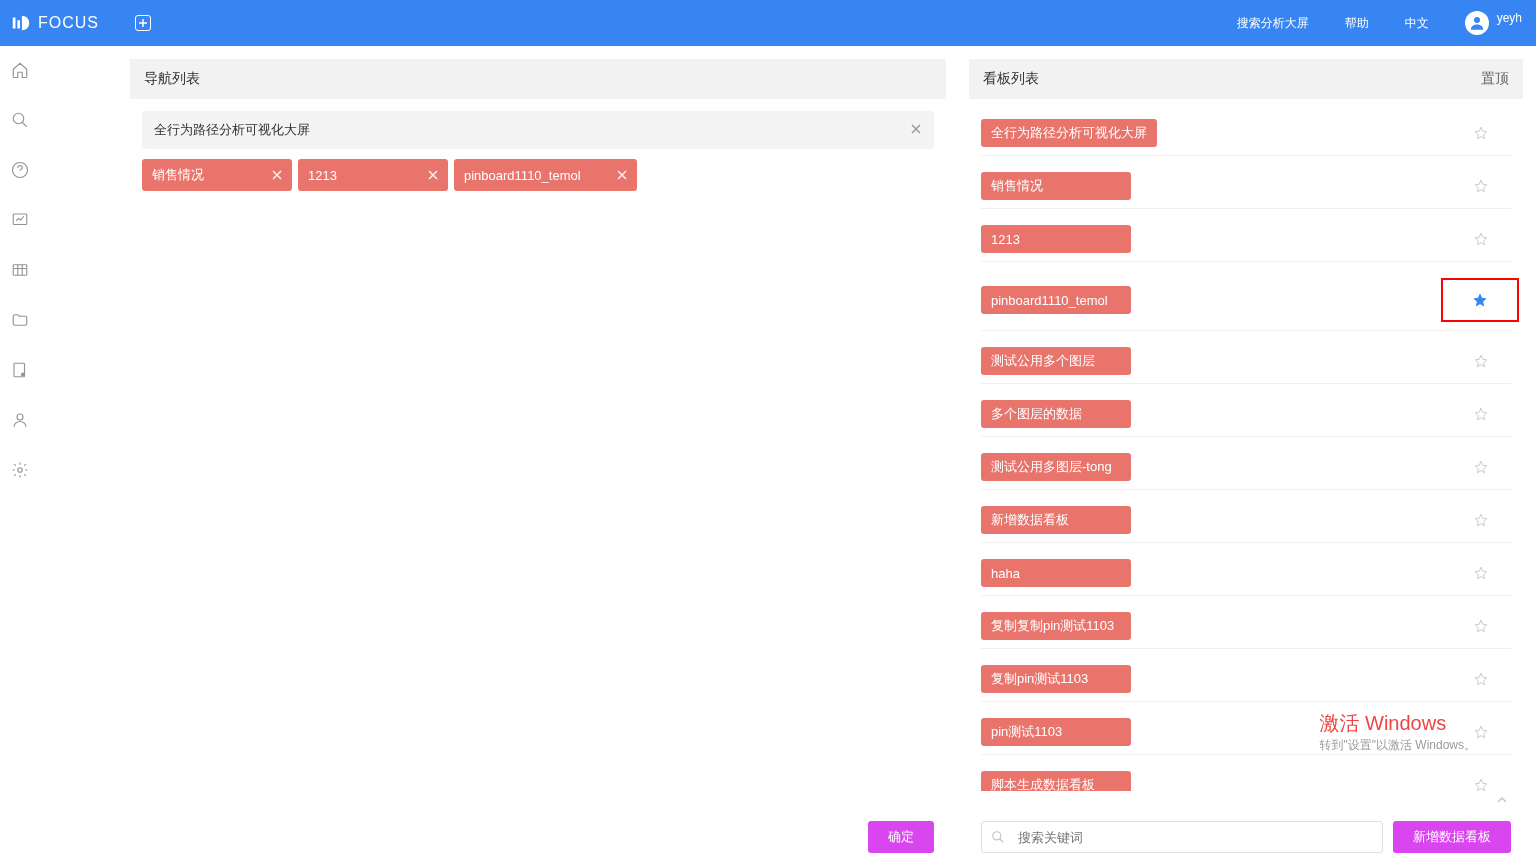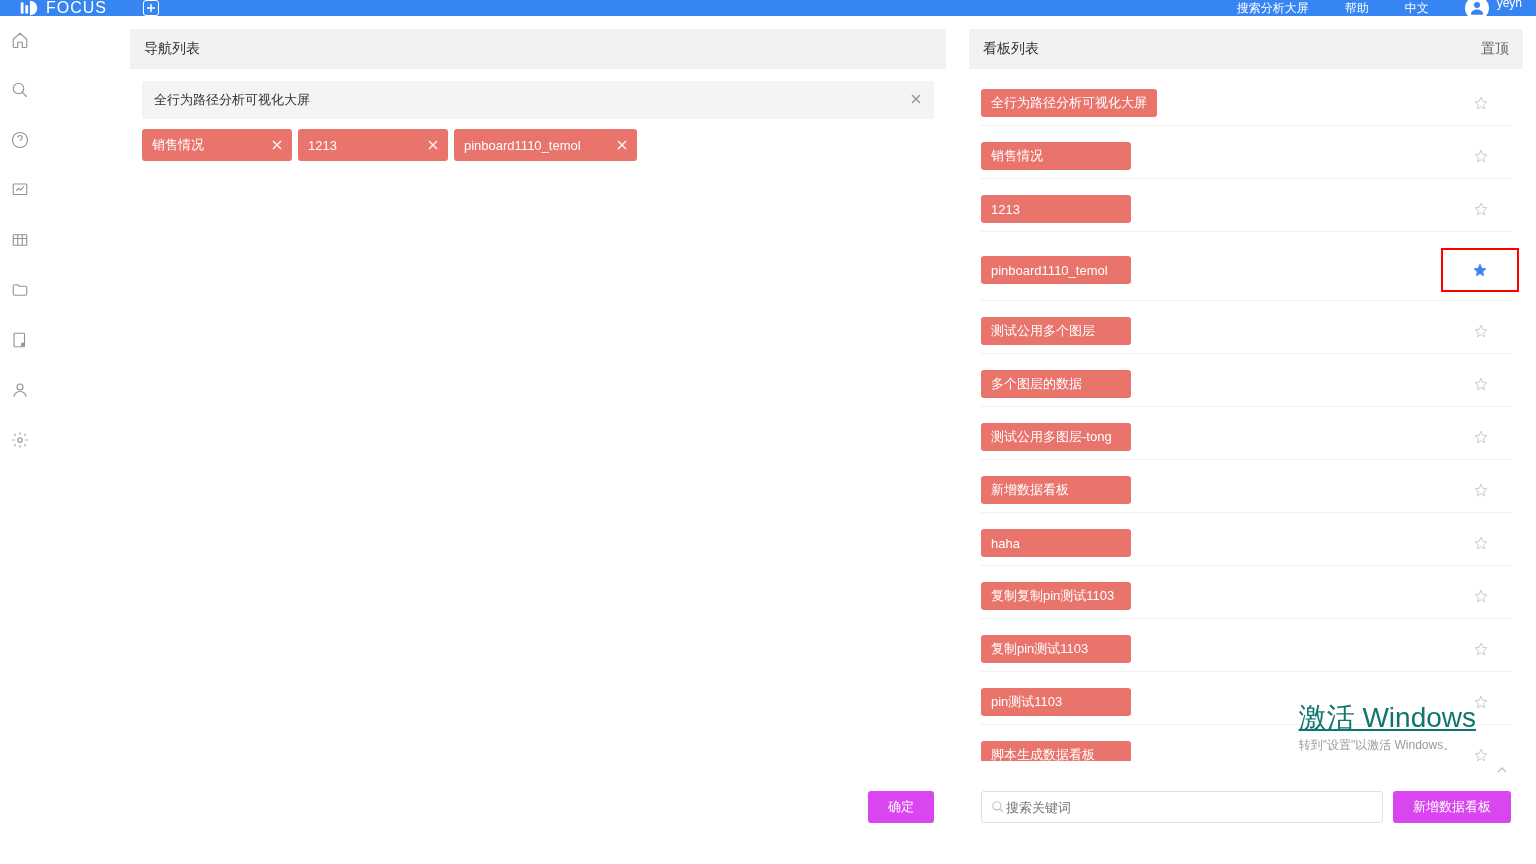--- a/index.html
+++ b/index.html
@@ -9,25 +9,25 @@
     }
     body {
       font-family: -apple-system, BlinkMacSystemFont, "Segoe UI", "PingFang SC", "Microsoft YaHei", sans-serif;
       background: #fff;
       width: 1536px;
       height: 864px;
       overflow: hidden;
       position: relative;
     }
     .top-bar {
-      height: 16px;
+      height: 46px;
       background: #3685f2;
       display: flex;
       align-items: center;
-      padding: 0 14px 0 18px;
+      padding: 0 14px 0 10px;
       color: #fff;
     }
     .logo-area {
       display: flex;
       align-items: center;
       gap: 6px;
     }
     .logo-icon {
       display: flex;
       align-items: center;
@@ -247,44 +247,43 @@
     }
     .search-box {
       flex: 1;
       position: relative;
     }
     .search-input {
       width: 100%;
       height: 32px;
       border: 1px solid #dcdfe6;
       border-radius: 3px;
-      padding: 0 10px 0 24px;
+      padding: 0 10px 0 36px;
       font-size: 13px;
       outline: none;
     }
     .search-icon-inner {
       position: absolute;
       left: 10px;
       top: 50%;
       transform: translateY(-50%);
       color: #c0c4cc;
       display: flex;
     }
     .watermark {
       position: absolute;
       right: 60px;
       bottom: 110px;
       color: #999;
       text-align: left;
       pointer-events: none;
     }
     .watermark .l1 {
-      font-size: 28px;
-      color: #0f766e;
-      text-decoration: underline;
+      font-size: 20px;
+      color: #ef4444;
     }
     .watermark .l2 {
       font-size: 12px;
       color: #9a9a9a;
     }
     .dash-list::-webkit-scrollbar { width: 6px; }
     .dash-list::-webkit-scrollbar-thumb { background: #ddd; border-radius: 3px; }
     .chevron-up {
       margin-left: auto;
       margin-right: 2px;

